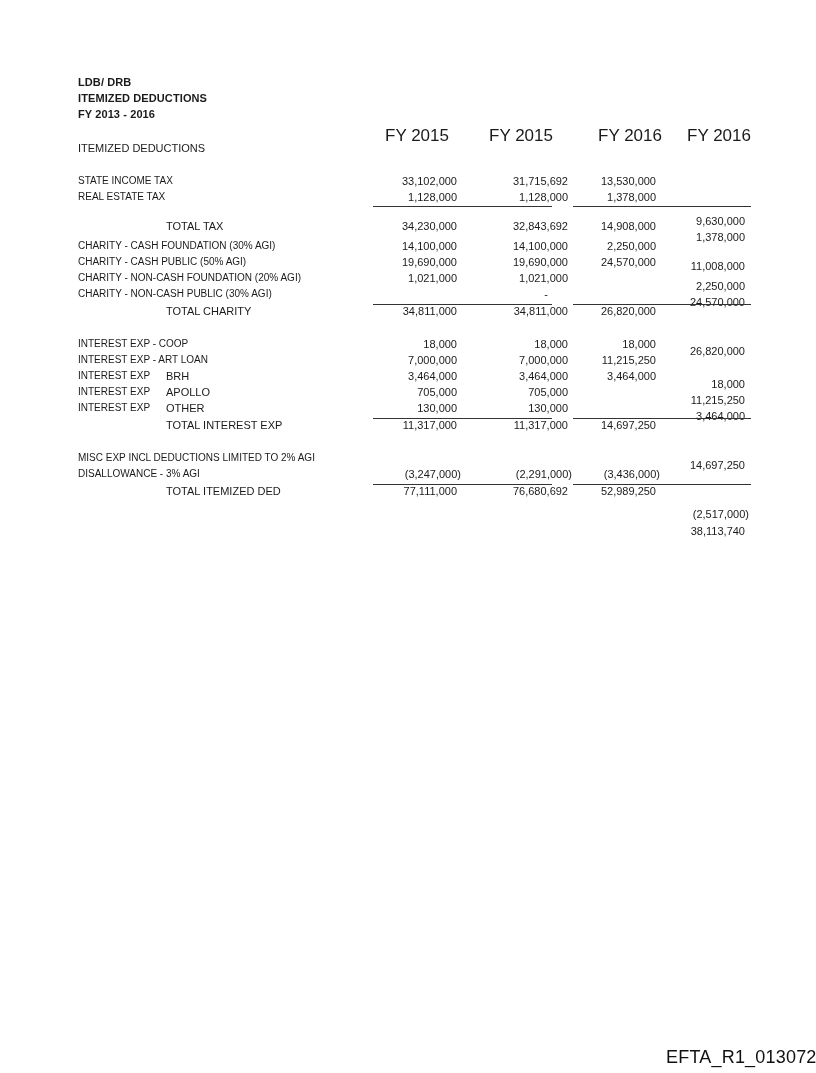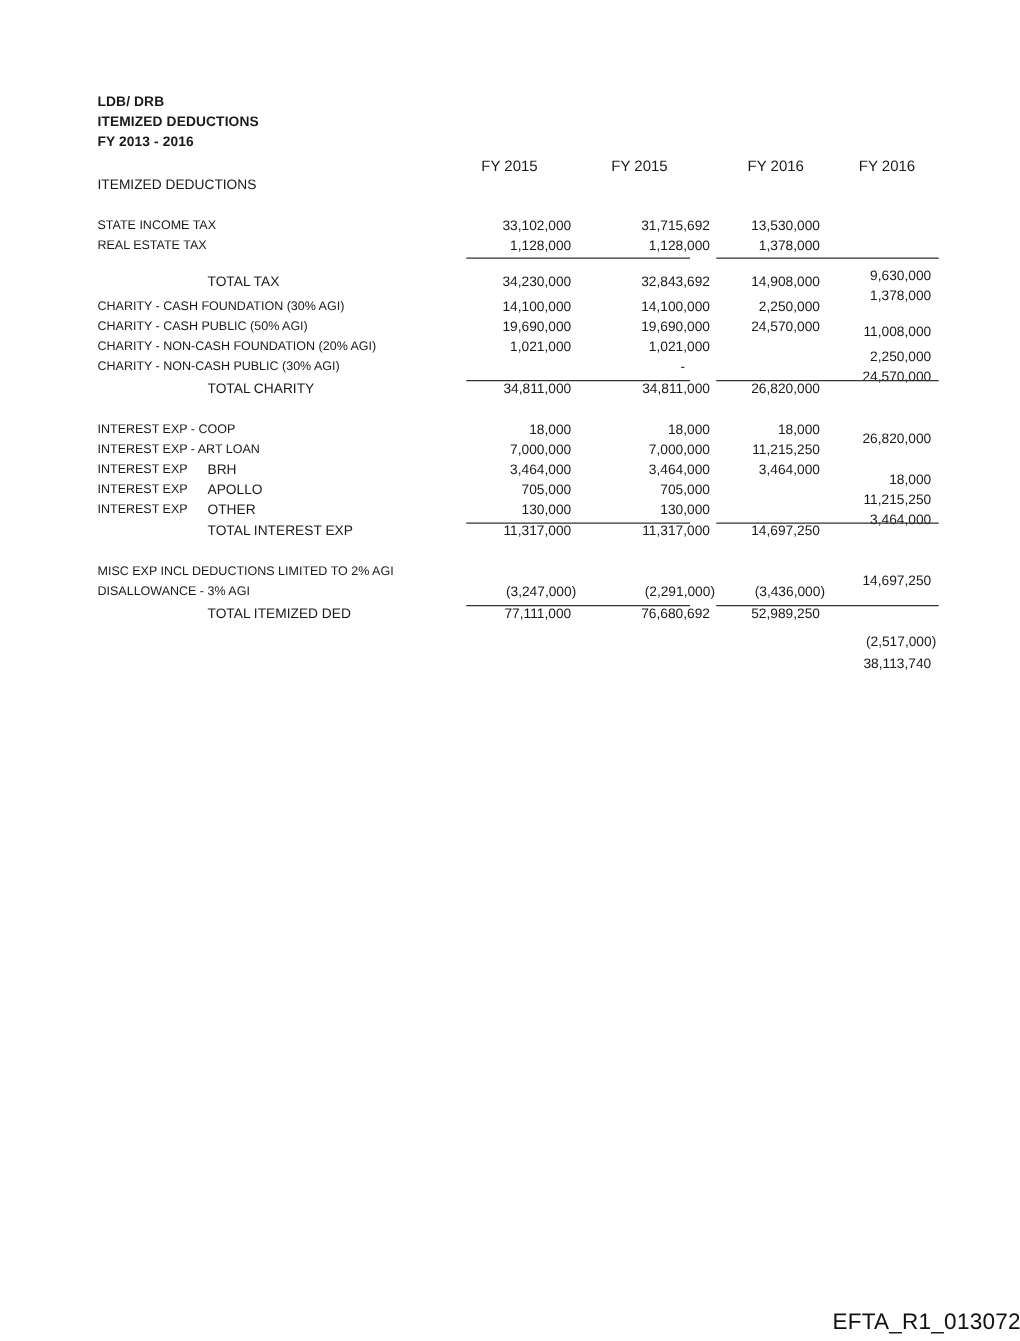--- a/index.html
+++ b/index.html
@@ -6,21 +6,21 @@
     body {
       width: 816px; height: 1073px; position: relative; overflow: hidden;
       font-family: "Liberation Sans", "DejaVu Sans", sans-serif;
       color: #1a1a1a; font-size: 11.2px;
     }
     .page { position: absolute; left: 0; top: 0; width: 816px; height: 783px; }
     .hdr { position: absolute; left: 78px; font-weight: bold; font-size: 11px; letter-spacing: 0.1px; }
     .hdr1 { top: 76px; }
     .hdr2 { top: 92px; }
     .hdr3 { top: 108px; }
-    .colhead { position: absolute; top: 126px; font-size: 12px; }
+    .colhead { position: absolute; top: 126px; font-size: 17px; }
     .sectionhead { position: absolute; left: 78px; top: 142px; font-size: 11px; }
 
     .row { position: absolute; left: 0; width: 816px; height: 16px; }
     .lbl { position: absolute; left: 78px; white-space: nowrap; font-size: 10px; }
     .lbl2 { position: absolute; left: 166px; white-space: nowrap; font-size: 11px; }
     .num { position: absolute; width: 90px; text-align: right; white-space: nowrap; font-size: 11px; }
     .c1 { left: 367px; }
     .c2 { left: 456px; padding-left: 22px; }
     .c3 { left: 566px; }
     .c4 { left: 655px; margin-top: 40px; }

